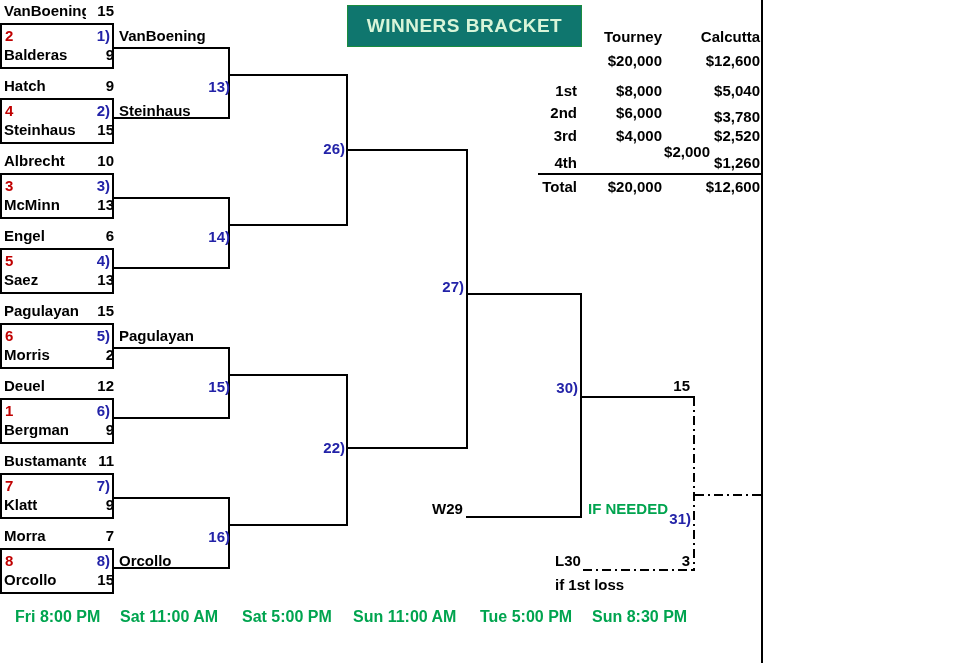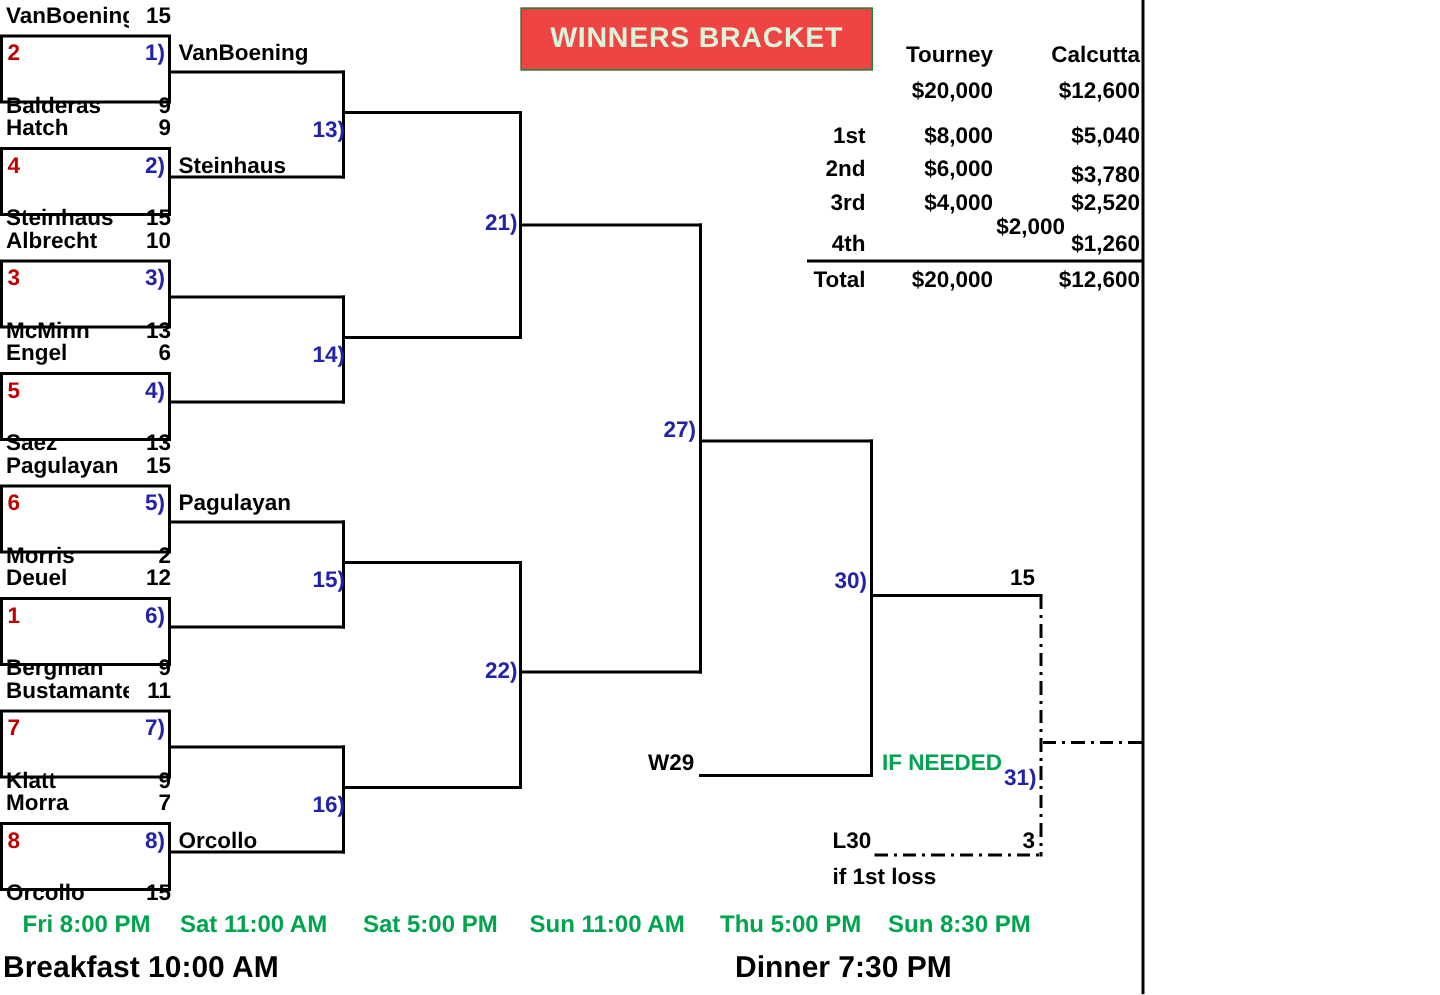--- a/index.html
+++ b/index.html
@@ -9,33 +9,33 @@
   .hl{position:absolute;height:2px;background:#000;}
   .vl{position:absolute;width:2px;background:#000;}
   .hdash{position:absolute;height:2px;
     background:repeating-linear-gradient(90deg,#000 0 9px,transparent 9px 13px,#000 13px 15px,transparent 15px 19px);}
   .vdash{position:absolute;width:2px;
     background:repeating-linear-gradient(180deg,#000 0 9px,transparent 9px 13px,#000 13px 15px,transparent 15px 19px);}
   
   .match{position:absolute;left:0;width:235px;height:69px;}
   .prow{position:absolute;left:4px;height:19px;line-height:19px;white-space:nowrap;}
   .prowA{top:0;}
-  .prowB{top:60px;}
+  .prowB{top:44px;}
   .pname{display:inline-block;width:82px;overflow:hidden;white-space:nowrap;vertical-align:top;}
   .pscore{position:absolute;left:82px;top:0;width:28px;text-align:right;}
   .mbox{position:absolute;left:0;top:22px;width:110px;height:42px;border:2px solid #000;background:transparent;}
   .seed{position:absolute;left:5px;top:25px;height:19px;line-height:19px;color:#C00000;}
   .mnum{position:absolute;left:55px;top:25px;width:55px;height:19px;line-height:19px;text-align:right;color:#2323A8;}
   .winner{position:absolute;left:119px;top:25px;height:19px;line-height:19px;white-space:nowrap;}
   
   .blab{position:absolute;height:19px;line-height:19px;text-align:right;color:#2323A8;}
   .btext{position:absolute;height:19px;line-height:19px;white-space:nowrap;}
   .green{color:#00A44F;}
   
-  #banner{position:absolute;left:347px;top:5px;width:233px;height:40px;background:#ef4444;
+  #banner{position:absolute;left:347px;top:5px;width:233px;height:40px;background:#0f766e;
           border:1px solid #1B8C3F;display:flex;align-items:center;justify-content:center;}
   #banner span{color:#D9F5D9;font-size:19px;letter-spacing:.5px;}
   
   .pay{position:absolute;height:19px;line-height:19px;text-align:right;white-space:nowrap;}
   .payL{width:60px;left:517px;}
   .payT{width:92px;left:570px;}
   .payC{width:92px;left:668px;}
   
   .sched{position:absolute;top:608px;height:18px;line-height:18px;font-size:16px;white-space:nowrap;}
   .meal{position:absolute;top:633px;height:24px;line-height:24px;font-size:20px;white-space:nowrap;}
@@ -206,21 +206,21 @@
   <div class="vdash" style="left:693px;top:397px;height:174px;"></div>
   <div class="hdash" style="left:695px;top:494px;width:67px;"></div>
   <div class="hdash" style="left:583px;top:569px;width:112px;"></div>
 
   <div class="vl" style="left:761px;top:0;height:663px;"></div>
 
   <div class="blab" style="left:180px;top:77px;width:50px;">13)</div>
   <div class="blab" style="left:180px;top:227px;width:50px;">14)</div>
   <div class="blab" style="left:180px;top:377px;width:50px;">15)</div>
   <div class="blab" style="left:180px;top:527px;width:50px;">16)</div>
-  <div class="blab" style="left:297px;top:139px;width:48px;">21)</div>
+  <div class="blab" style="left:297px;top:139px;width:48px;">26)</div>
   <div class="blab" style="left:297px;top:438px;width:48px;">22)</div>
   <div class="blab" style="left:416px;top:277px;width:48px;">27)</div>
   <div class="blab" style="left:530px;top:378px;width:48px;">30)</div>
   <div class="blab" style="left:643px;top:476px;width:48px;margin-top:33px;">31)</div>
 
   <div class="btext" style="left:640px;top:376px;width:50px;text-align:right;">15</div>
   <div class="btext" style="left:432px;top:499px;">W29</div>
   <div class="btext green" style="left:588px;top:499px;">IF NEEDED</div>
   <div class="btext" style="left:555px;top:551px;">L30</div>
   <div class="btext" style="left:640px;top:551px;width:50px;text-align:right;">3</div>
@@ -250,19 +250,17 @@
   <div class="hl" style="left:538px;top:173px;width:224px;"></div>
 
   <div class="pay payL" style="top:177px;">Total</div>
   <div class="pay payT" style="top:177px;">$20,000</div>
   <div class="pay payC" style="top:177px;">$12,600</div>
 
   <div class="sched green" style="left:15px;">Fri 8:00 PM</div>
   <div class="sched green" style="left:120px;">Sat 11:00 AM</div>
   <div class="sched green" style="left:242px;text-align:right;">Sat 5:00 PM</div>
   <div class="sched green" style="left:353px;">Sun 11:00 AM</div>
-  <div class="sched green" style="left:480px;">Thu 5:00 PM</div>
+  <div class="sched green" style="left:480px;">Tue 5:00 PM</div>
   <div class="sched green" style="left:592px;">Sun 8:30 PM</div>
 
-  <div class="meal" style="left:2px;">Breakfast 10:00 AM</div>
-  <div class="meal" style="left:490px;">Dinner 7:30 PM</div>
 
 </div>
 
 </body></html>

